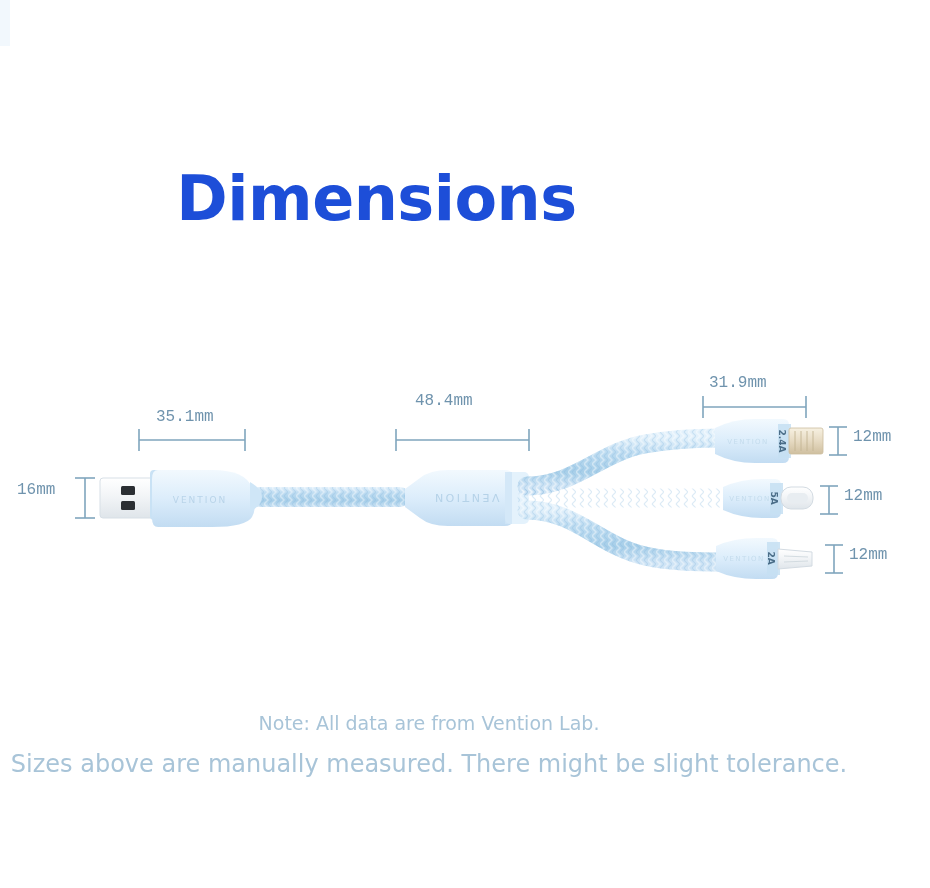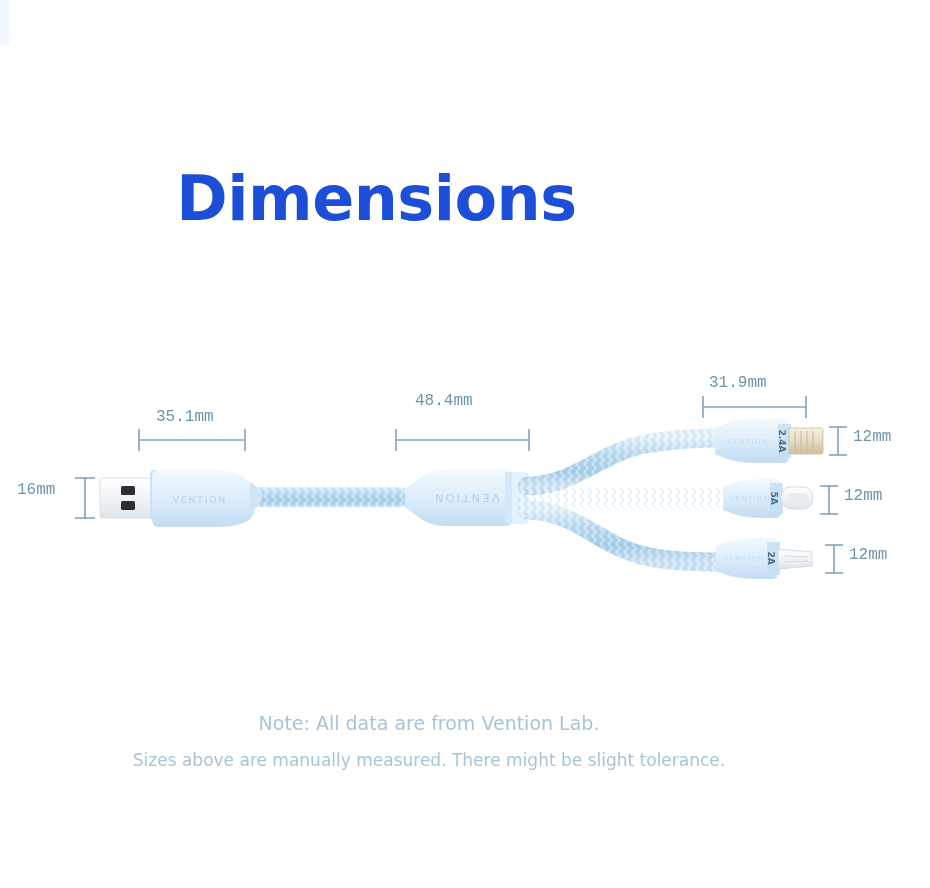--- a/index.html
+++ b/index.html
@@ -31,21 +31,21 @@
     font-family:Liberation Mono, monospace;
   }
 
   .note{
     position:absolute;left:0;width:858px;text-align:center;
     color:#a8c4d8;
     font-family:"DejaVu Sans", sans-serif;
     white-space:nowrap;
   }
   .note-1{top:712px;font-size:19px;}
-  .note-2{top:750px;font-size:17px;}
+  .note-2{top:750px;font-size:24px;}
 
   svg.art{position:absolute;left:0;top:0;width:930px;height:888px;overflow:visible;}
 </style>
 </head>
 <body>
 
 <div id="stage">
 
   <div class="top-band"></div>
 

